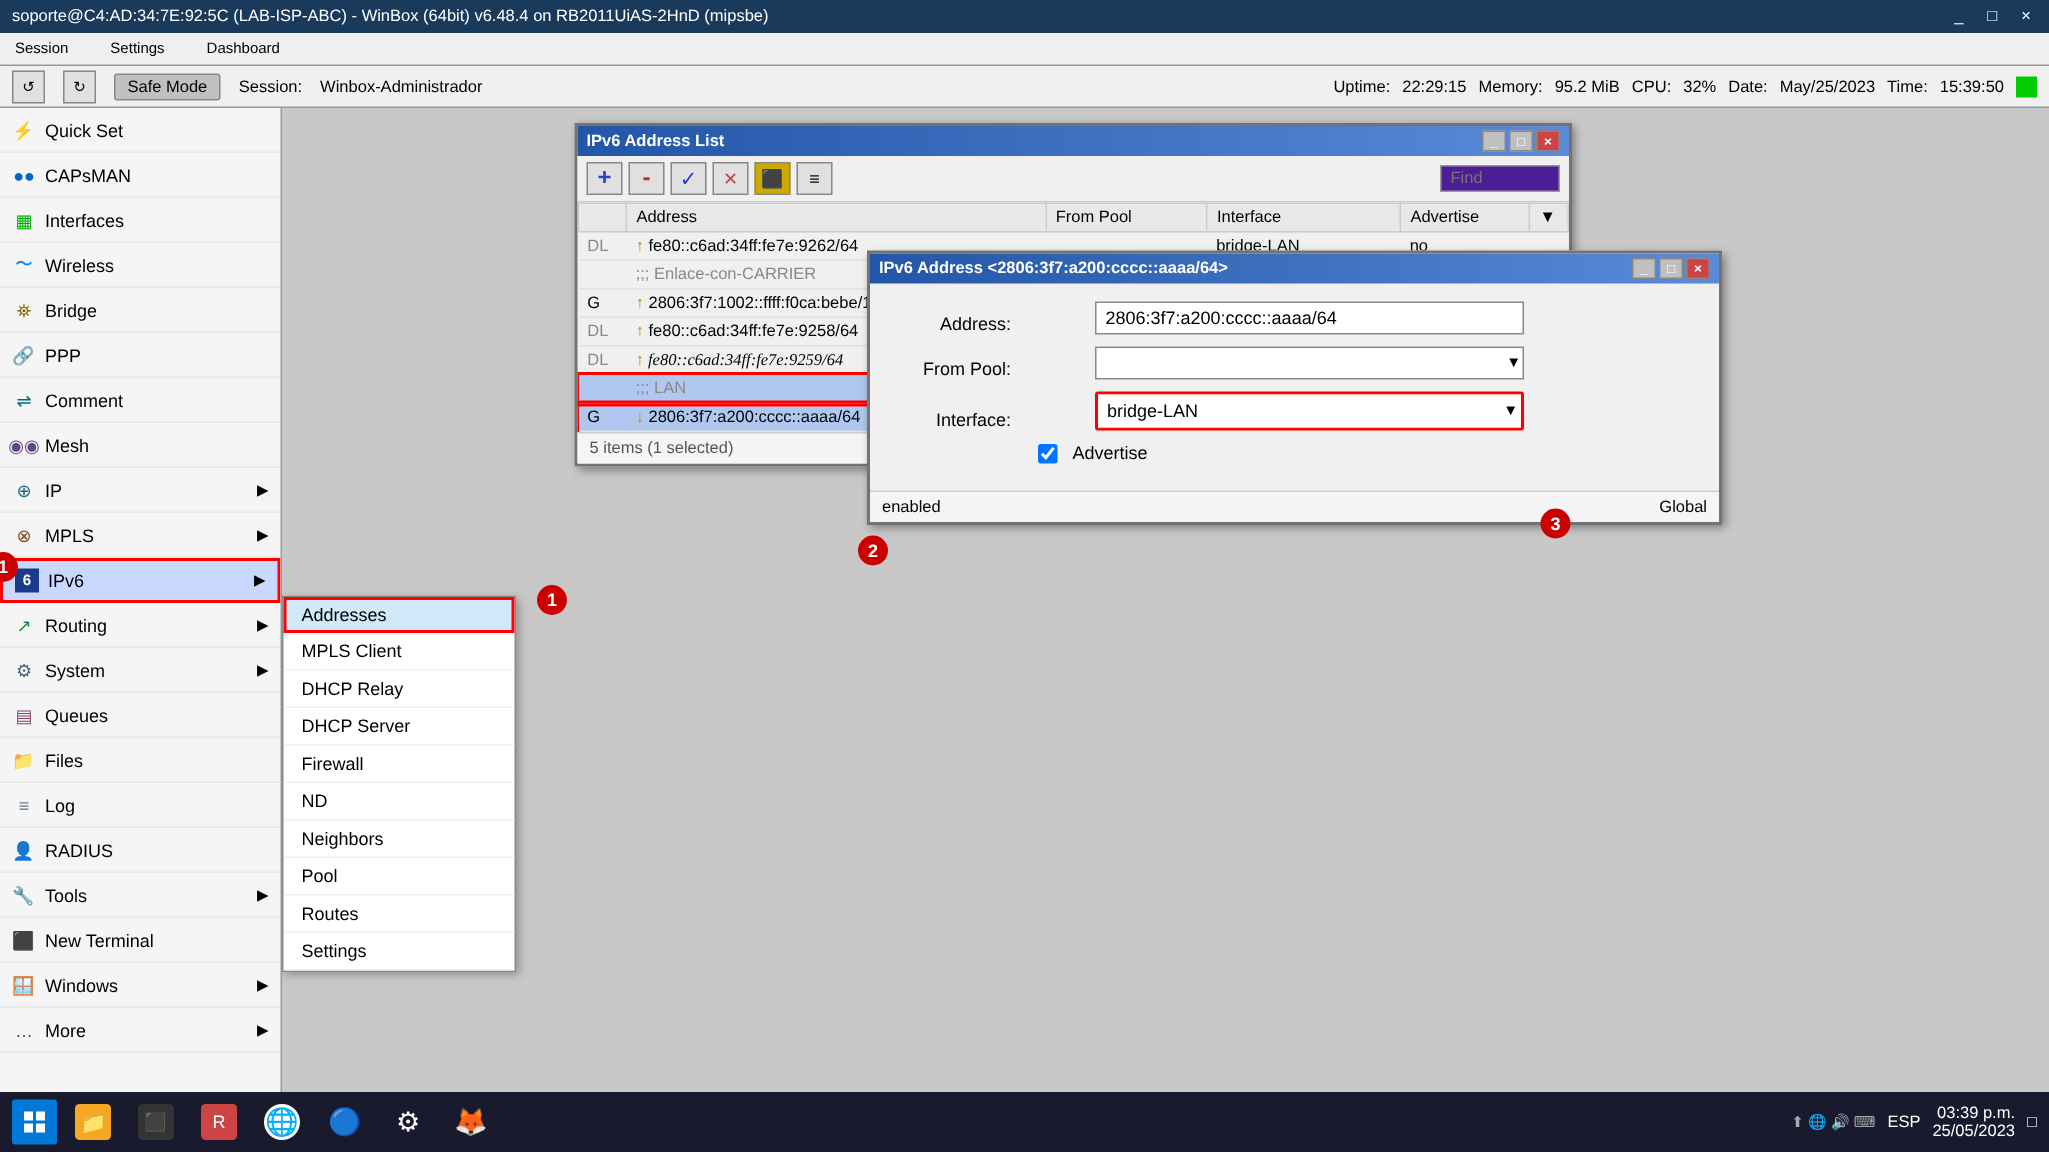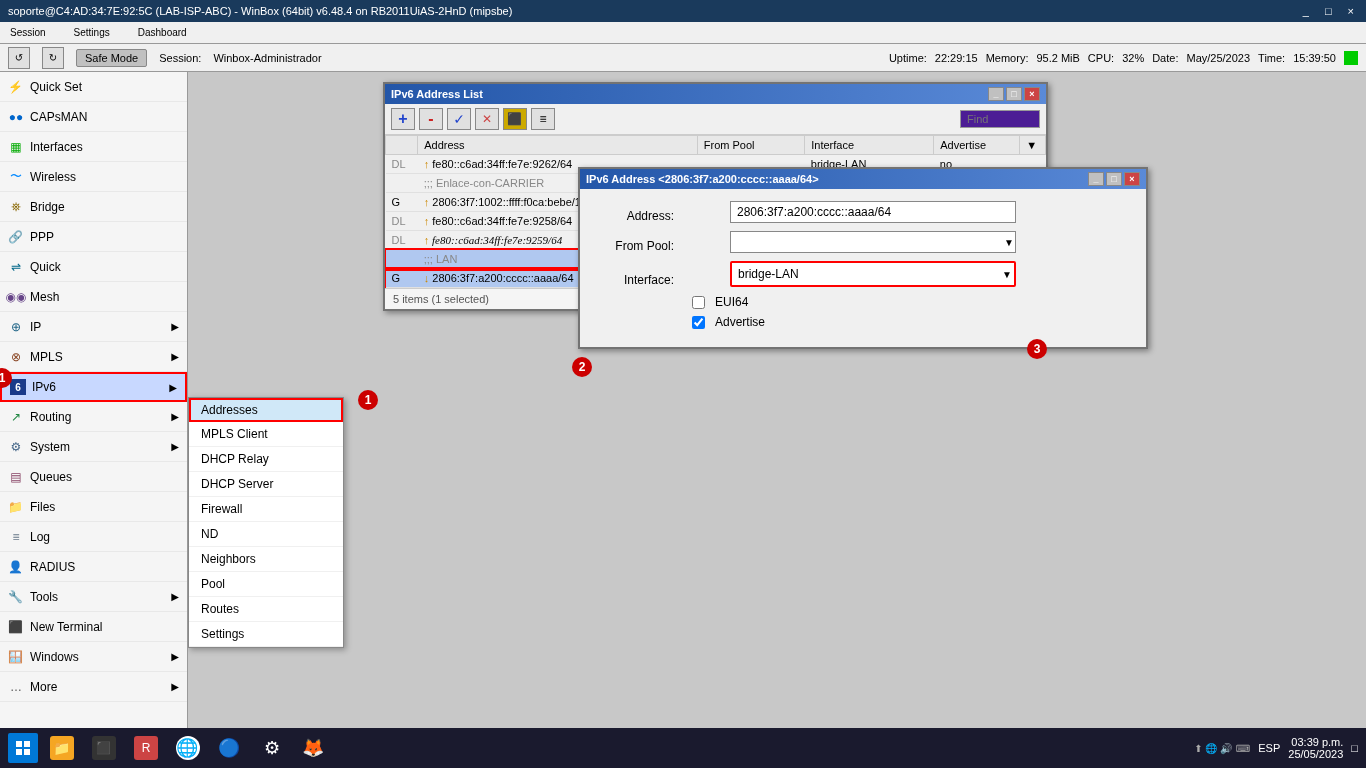--- a/index.html
+++ b/index.html
@@ -456,21 +456,21 @@
     <div class="sidebar-item">
       <span class="sidebar-icon icon-bridge">⛯</span>
       <span>Bridge</span>
     </div>
     <div class="sidebar-item">
       <span class="sidebar-icon icon-ppp">🔗</span>
       <span>PPP</span>
     </div>
     <div class="sidebar-item">
       <span class="sidebar-icon icon-switch">⇌</span>
-      <span>Quick</span>
+      <span>Comment</span>
     </div>
     <div class="sidebar-item">
       <span class="sidebar-icon icon-mesh">◉◉</span>
       <span>Mesh</span>
     </div>
     <div class="sidebar-item">
       <span class="sidebar-icon icon-ip">⊕</span>
       <span>IP</span>
       <span class="sidebar-arrow">▶</span>
     </div>
@@ -676,36 +676,36 @@
           <div class="form-row">
             <span class="form-label">Interface:</span>
             <div class="form-select-wrap highlighted-border" style="border: 2px solid red; border-radius: 2px;">
               <select style="border: none;">
                 <option value="bridge-LAN">bridge-LAN</option>
               </select>
               <span class="form-dropdown-arrow">▼</span>
             </div>
           </div>
 
-          <div class="form-checkbox-row">
-            <input type="checkbox" style="">
-            <span>EUI64</span>
-          </div>
 
           <div class="form-checkbox-row">
             <input type="checkbox" checked="" style="">
             <span>Advertise</span>
           </div>
 
         </div>
 
       </div>
 
       <div class="badge" style="position:absolute; top:170px; left:445px; width:20px; height:20px; font-size:12px; z-index:200;">3</div>
 
+      <div class="form-footer">
+        <span>enabled</span>
+        <span>Global</span>
+      </div>
     </div>
 
   </div>
 </div>
 
 <div class="taskbar-bottom" style="height:40px;">
   <div class="taskbar-start">
     <svg width="16" height="16" viewBox="0 0 16 16">
       <rect x="1" y="1" width="6" height="6" fill="white"></rect>
       <rect x="9" y="1" width="6" height="6" fill="white"></rect>

